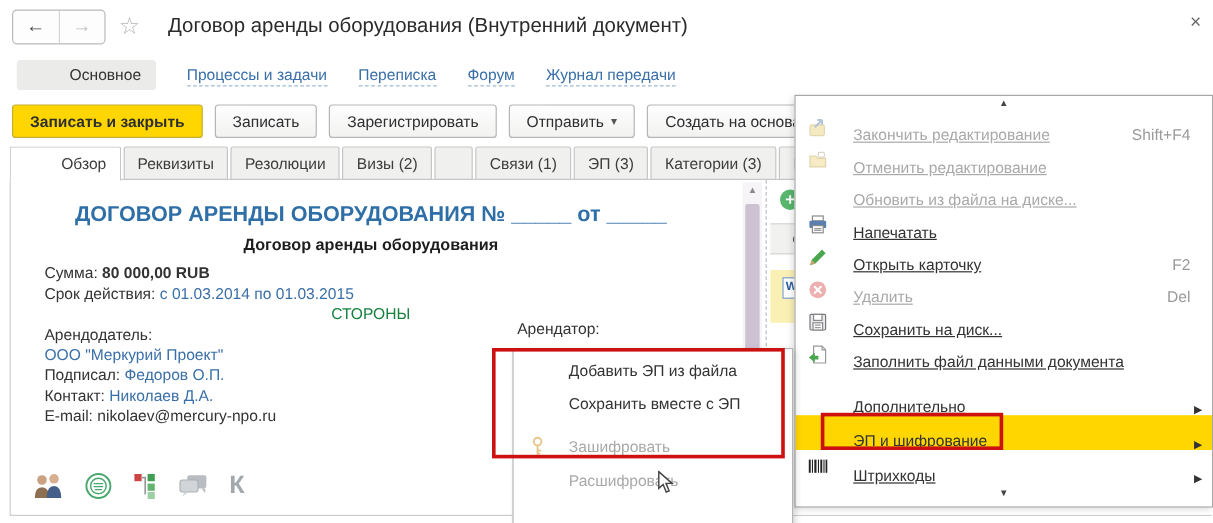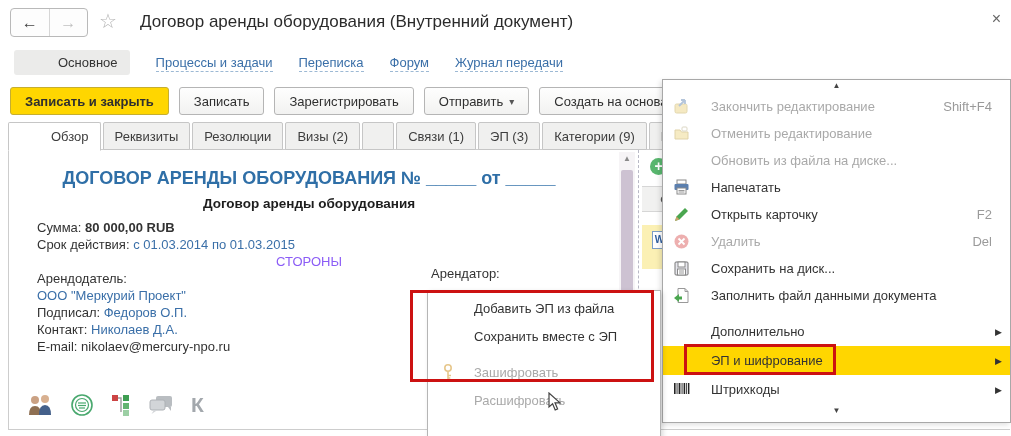--- a/index.html
+++ b/index.html
@@ -43,21 +43,21 @@
   .tab.wide { min-width:130px; }
   .tab.active { background:#fff; border-bottom:1px solid #fff; margin-bottom:-1px; height:29px;padding-left:42px; }
 
   
   #content { position:absolute; left:8px; top:149px; width:1002px; height:281px;
     border:1px solid #cdcdcd; background:#fff; z-index:1; }
   #docpane { position:absolute; left:0; top:0; width:610px; height:279px; }
   .doc-center { position:absolute; left:0; width:600px; text-align:center; }
   .doc-blue { color:#2f6fa7; font-weight:bold; font-size:18px; }
   .doc-bold { font-weight:bold; font-size:13.5px; color:#1d1d1d; }
-  .doc-gray { color:#8b5cf6; }
+  .doc-gray { color:#15803d; }
   .fieldrow { white-space:nowrap; }
   .blue { color:#3a6fa8; }
   #doc-left { position:absolute; left:28px; top:120px; line-height:17px; }
   #lessee { position:absolute; left:422px; top:116px; }
 
   
   #vscroll { position:absolute; left:610px; top:2px; width:16px; height:262px; background:#f6f4f6; }
   #vscroll .up { position:absolute; left:0; top:2px; width:16px; text-align:center;
     font-size:8px; color:#8a8a8a; }
   #vscroll .thumb { position:absolute; left:2px; top:18px; width:12px; height:222px;
@@ -78,22 +78,22 @@
 
   
   #statusicons { position:absolute; left:18px; top:243px; display:flex; align-items:center; gap:17px; }
   .k-letter { font-size:21px; font-weight:bold; color:#a3a8ad; }
 
   
   #menu { position:absolute; left:662px; top:79px; width:349px; height:344px; background:#fff;
     border:1px solid #a8a8a8; box-shadow:-2px 2px 5px rgba(0,0,0,.12); z-index:30; }
   .mscroll { height:13px; text-align:center; font-size:8px; color:#444; line-height:12px; cursor:pointer; }
   .mscroll.bottom { position:absolute; bottom:0; left:0; width:100%; height:20px; line-height:18px; }
-  .mrow { position:relative; height:27px; display:flex; align-items:center; padding-left:48px;
-    cursor:pointer; color:#333; }
+  .mrow { position:relative; height:27px; display:flex; align-items:flex-end; padding-left:48px;
+    cursor:pointer; color:#333;text-decoration:underline; }
   .mrow.tall { height:29px; }
   .mrow.dis { color:#a9a9a9; cursor:default; }
   .mrow.highlight { background:#ffd600; }
   .mrow .ic { position:absolute; left:10px; top:50%; transform:translateY(-50%); width:18px; height:18px; }
   .mrow .ms { position:absolute; right:18px; color:#9a9a9a; }
   .mrow .arr { position:absolute; right:8px; font-size:9px; color:#333; }
   .mspacer { height:8px; }
 
   
   #popup { position:absolute; left:427px; top:290px; width:234px; height:150px; background:#fff;
@@ -148,21 +148,21 @@
 </div>
 
 <div id="tabs">
   <span class="tab active">Обзор</span>
   <span class="tab">Реквизиты</span>
   <span class="tab">Резолюции</span>
   <span class="tab">Визы (2)</span>
   <span class="tab blank"></span>
   <span class="tab">Связи (1)</span>
   <span class="tab">ЭП (3)</span>
-  <span class="tab">Категории (9)</span>
+  <span class="tab">Категории (3)</span>
   <span class="tab wide">Рабоч</span>
 </div>
 
 <div id="content">
   <div id="docpane">
     <div class="doc-center doc-blue" style="top:18px">ДОГОВОР АРЕНДЫ ОБОРУДОВАНИЯ № _____ от _____</div>
     <div class="doc-center doc-bold" style="top:46px">Договор аренды оборудования</div>
     <div class="fieldrow" style="position:absolute;left:28px;top:70px">
       <span>Сумма:</span>
       <b>80 000,00 RUB</b>

